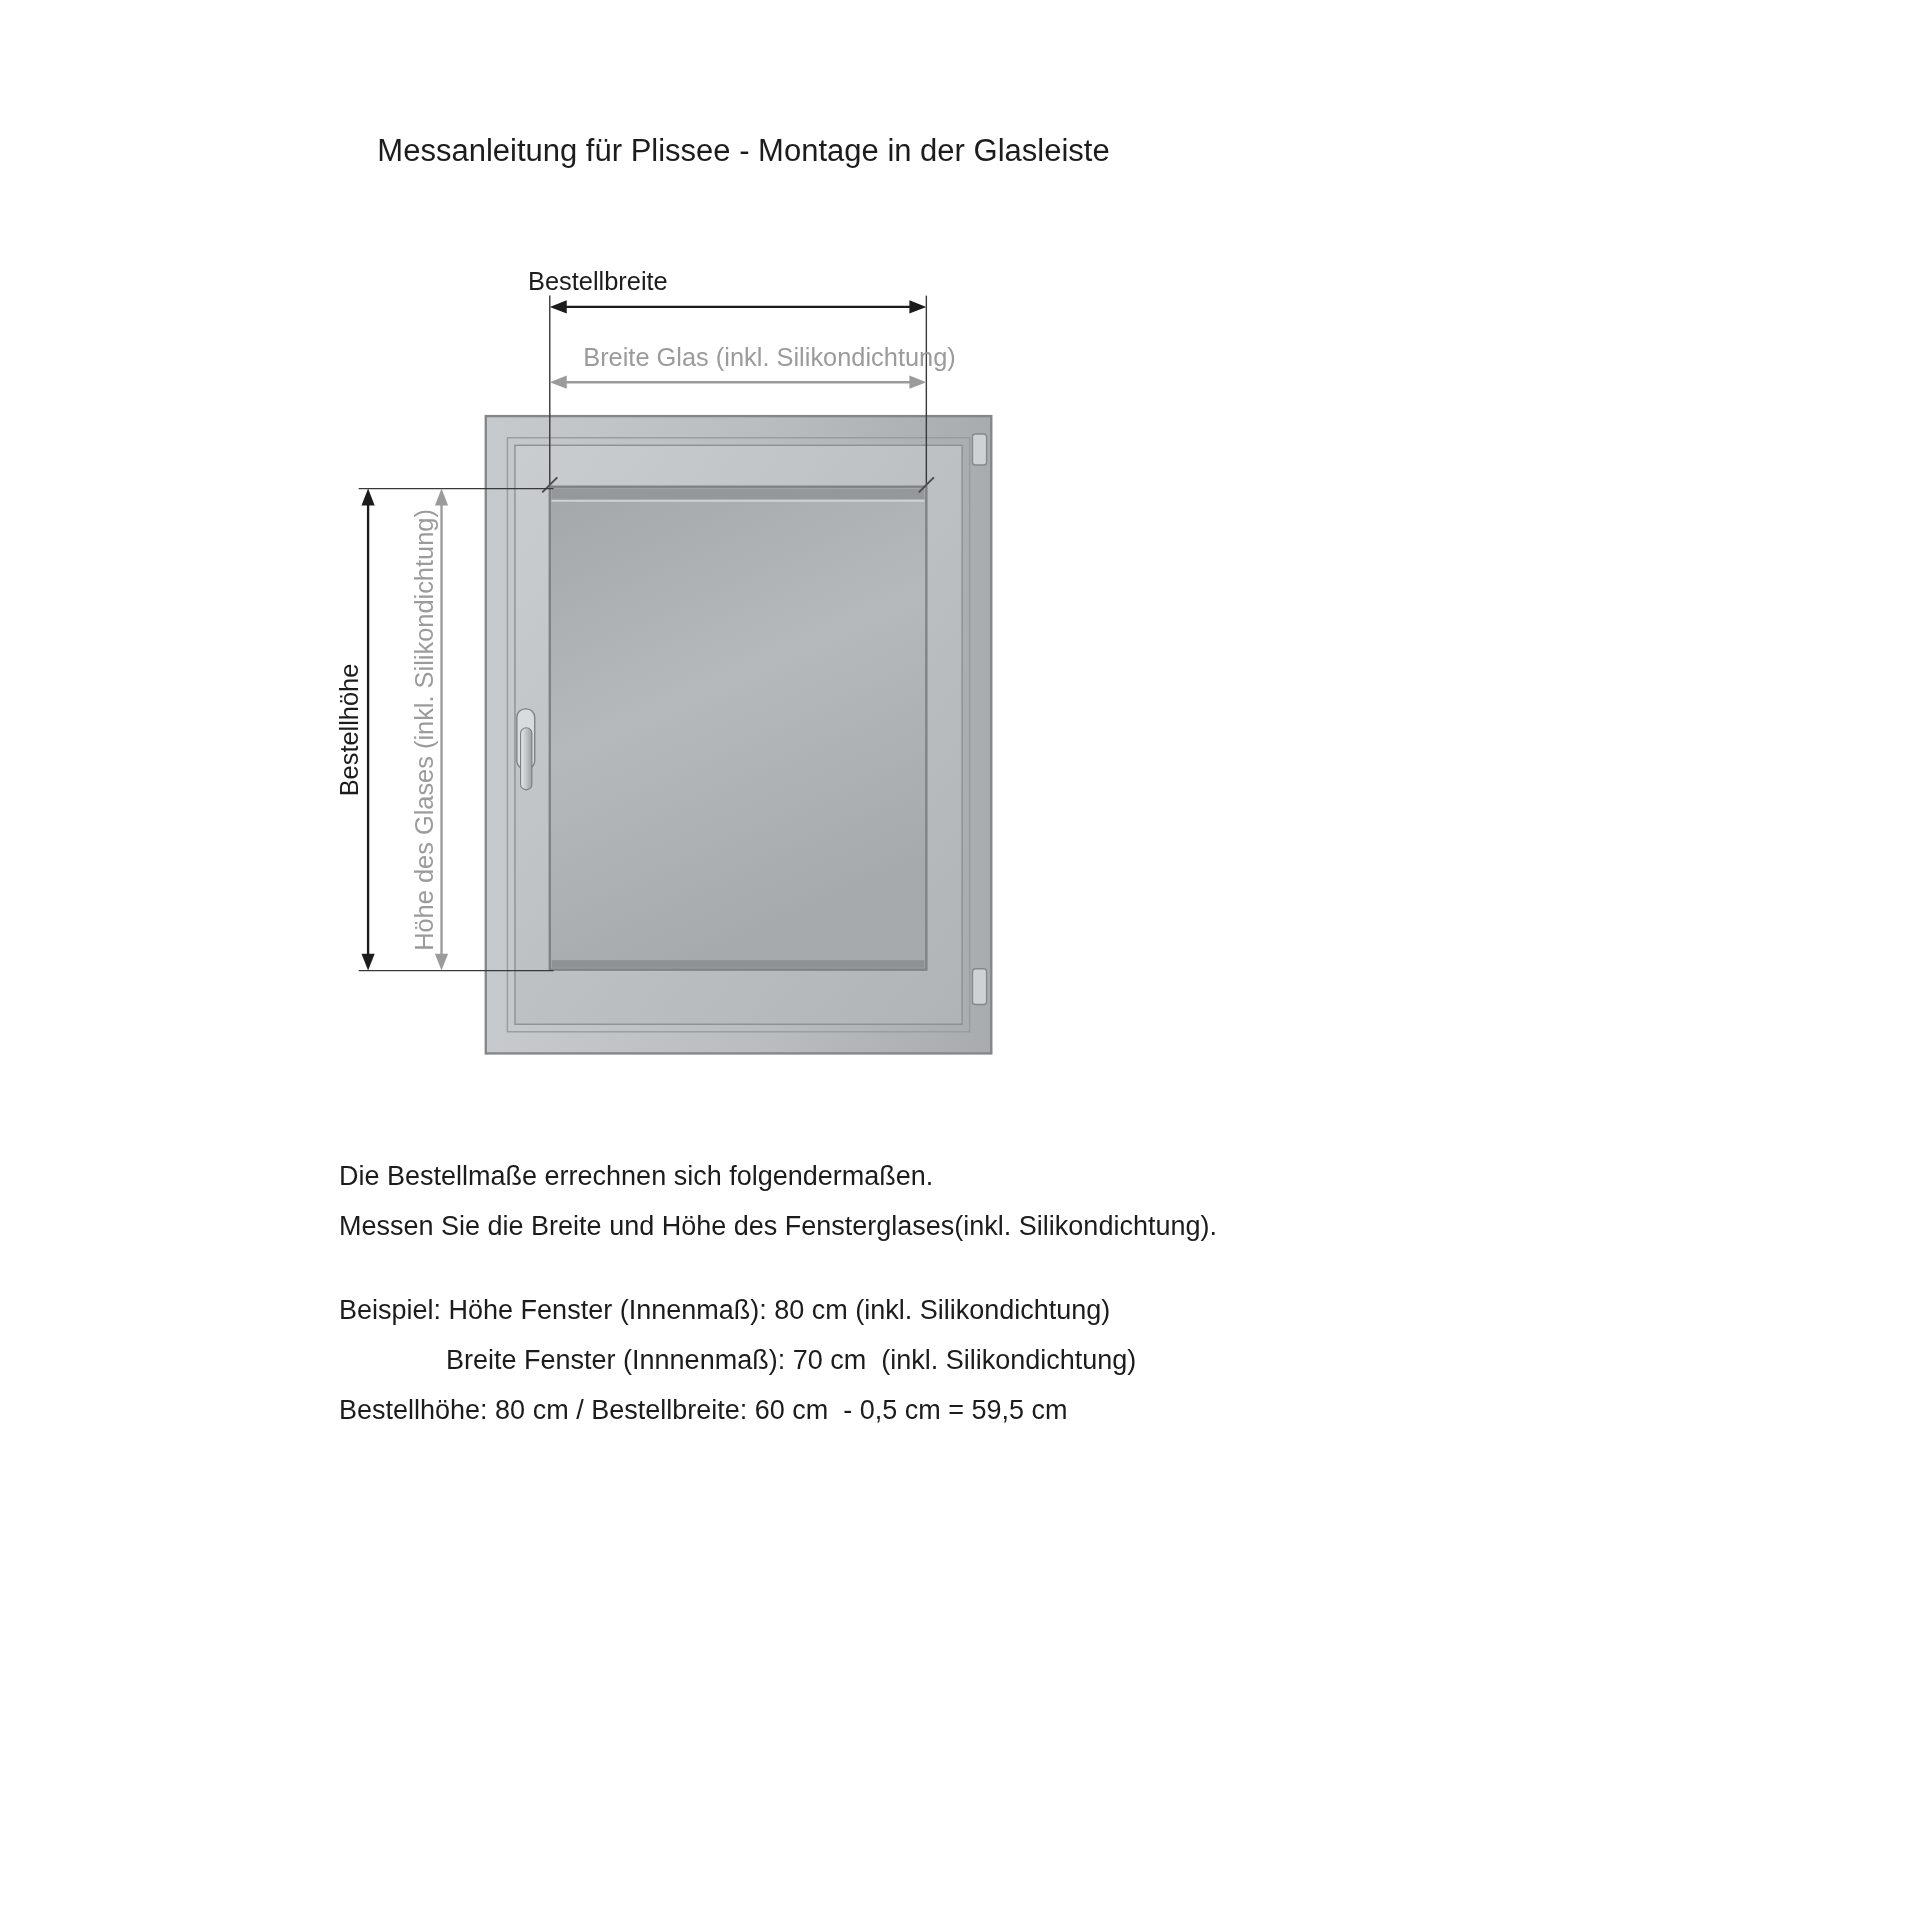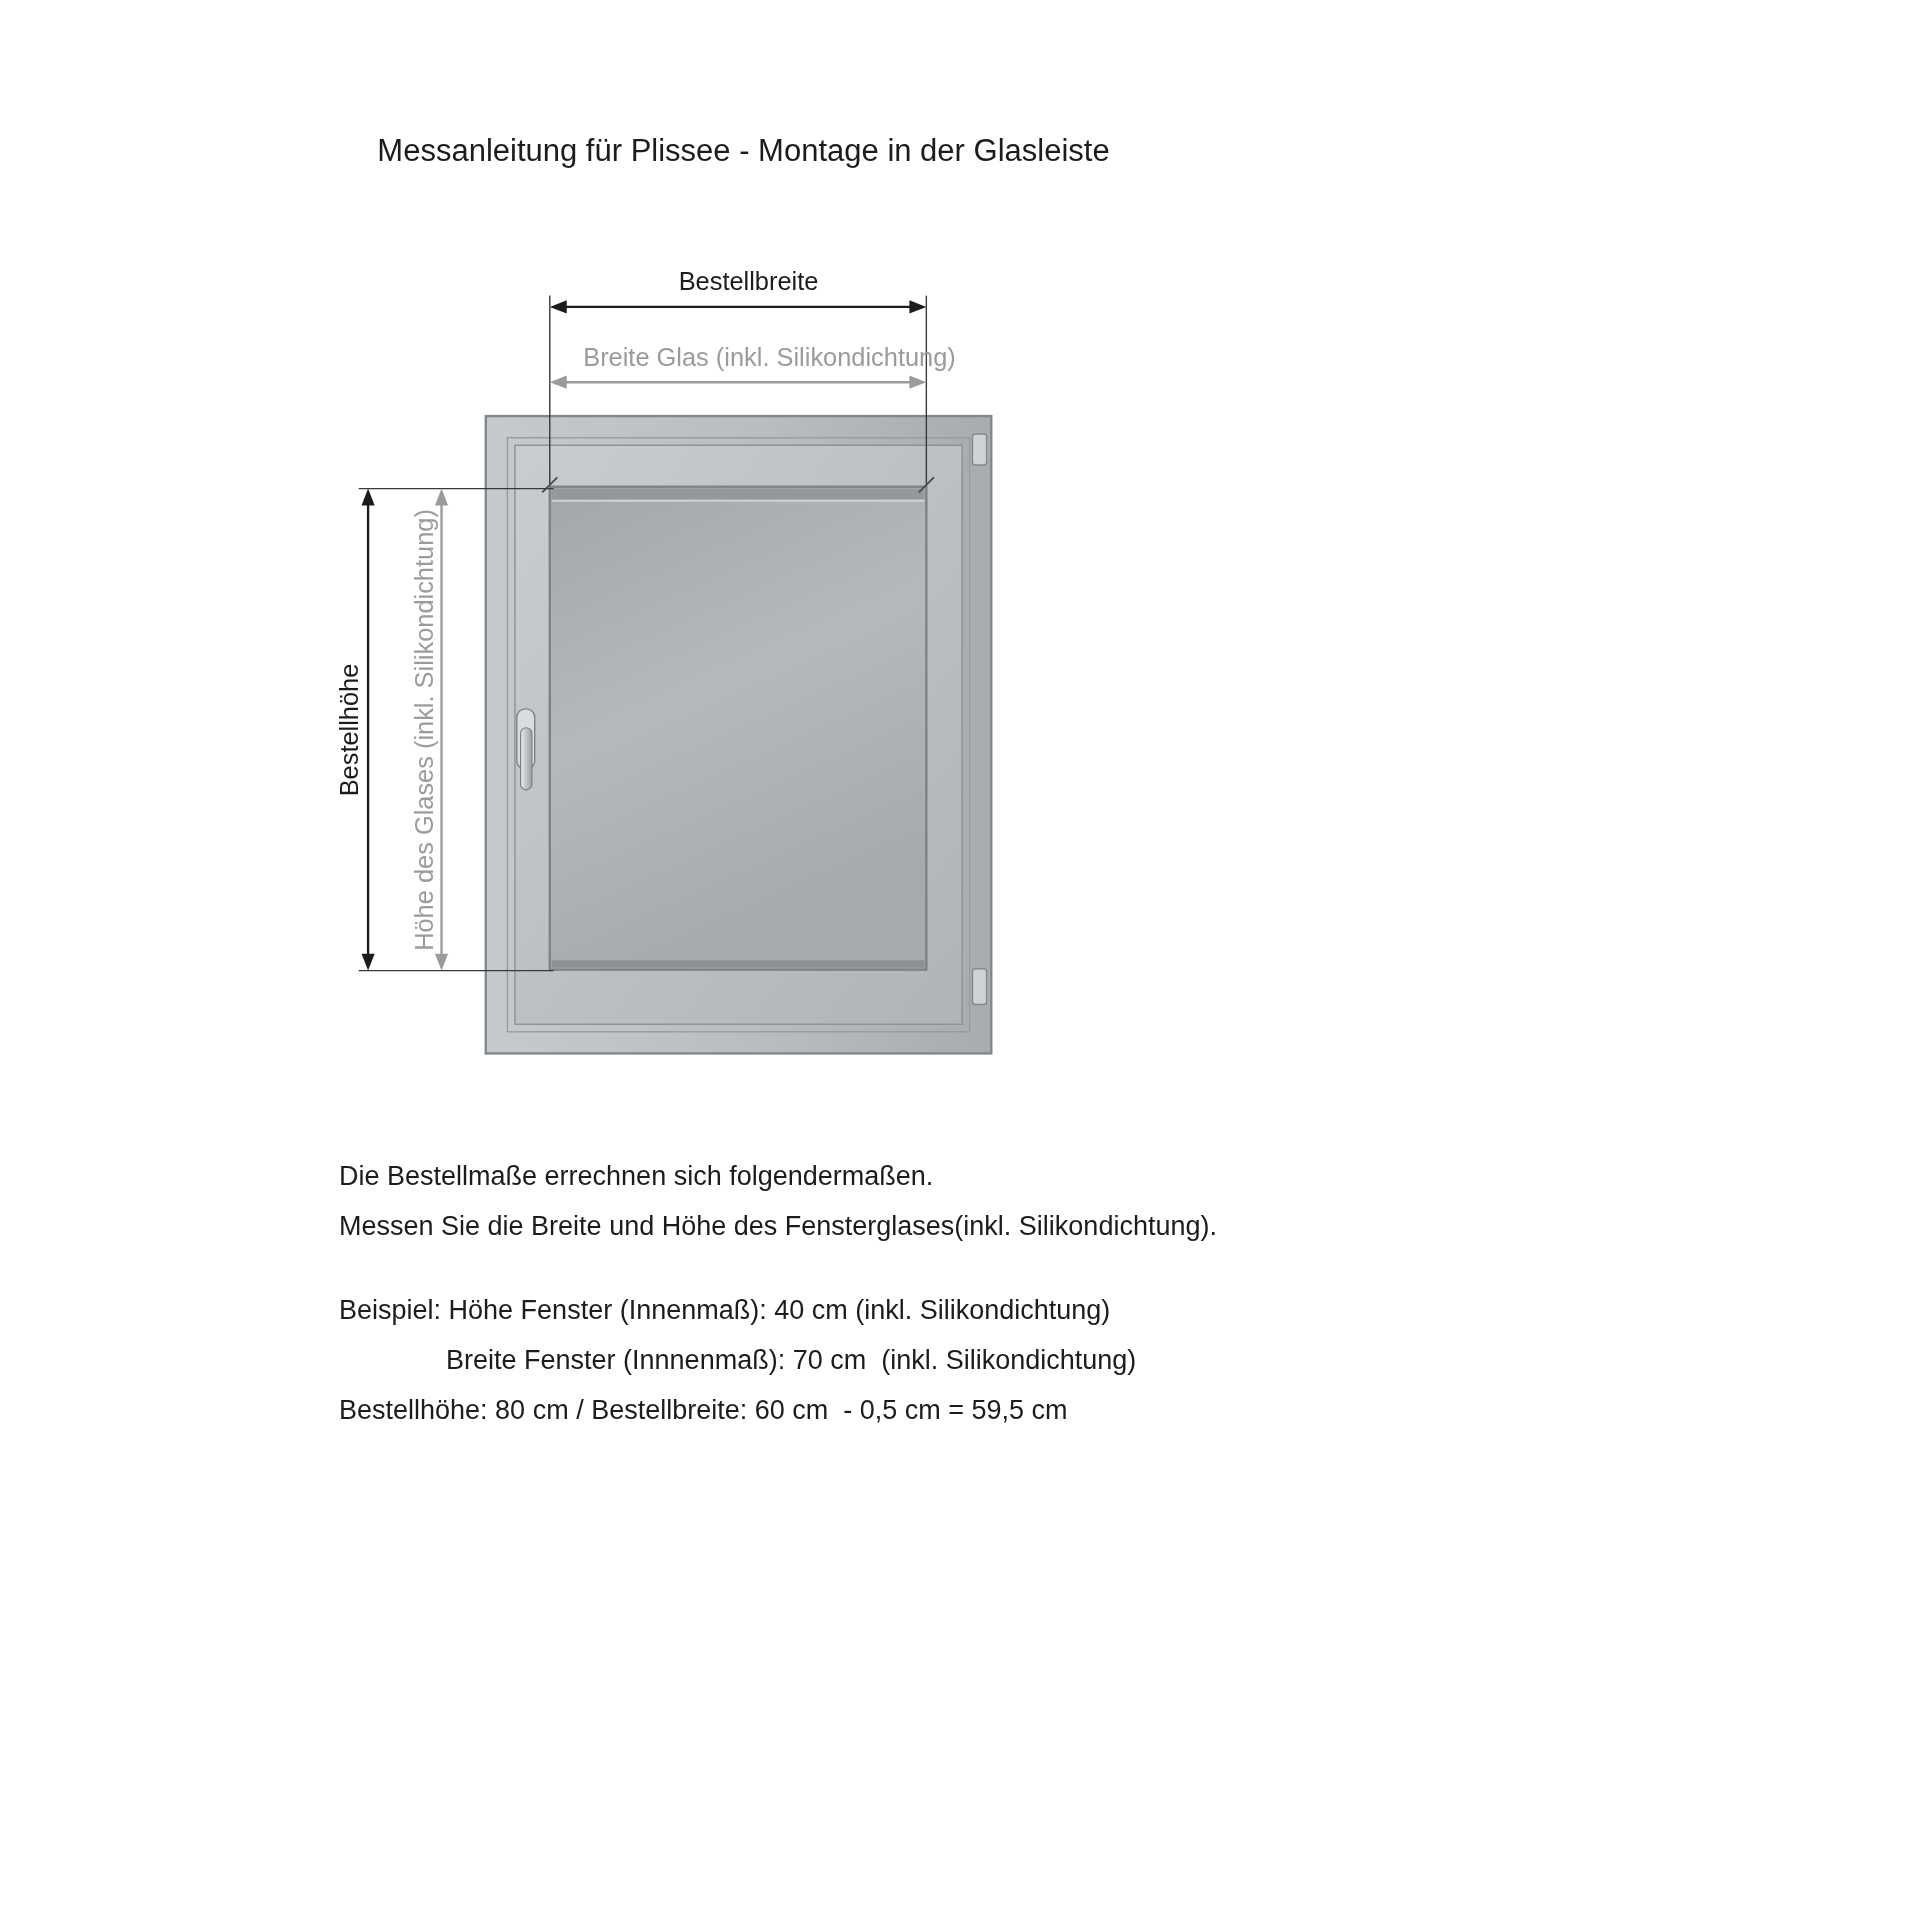--- a/index.html
+++ b/index.html
@@ -35,21 +35,21 @@
   .dim.gray polygon { fill:   var(--dimension-gray, #9b9b9b); }
   .ext  { stroke: #3a3a3a; stroke-width: 1.5; }
   .tick { stroke: #4a4a4a; stroke-width: 2; }
 
   .dim-label {
     position: absolute;
     font-size: 25.4px;
     color: var(--text-dark, #1c1c1c);
   }
   .dim-label.gray { color: var(--dimension-gray, #9b9b9b); }
-  .label-order-width { left: 560px; top: 267px; width: 377px; text-align: center; }
+  .label-order-width { left: 528px; top: 267px; width: 377px; text-align: left; }
   .label-glass-width { left: 550px; top: 343px; width: 439px; text-align: center; }
   .label-order-height {
     left: 349px; top: 730px;
     transform: translate(-50%, -50%) rotate(-90deg);
     white-space: nowrap;
   }
   .label-glass-height {
     left: 424px; top: 730px;
     transform: translate(-50%, -50%) rotate(-90deg);
     white-space: nowrap;
@@ -161,20 +161,20 @@
     <div class="dim-label gray label-glass-width">Breite Glas (inkl. Silikondichtung)</div>
     <div class="dim-label label-order-height">Bestellhöhe</div>
     <div class="dim-label gray label-glass-height">Höhe des Glases (inkl. Silikondichtung)</div>
   </div>
 
   <div class="instructions">
     <p>Die Bestellmaße errechnen sich folgendermaßen.</p>
     <p>Messen Sie die Breite und Höhe des Fensterglases(inkl. Silikondichtung).</p>
 
     <div class="example">
-      <p>Beispiel: Höhe Fenster (Innenmaß): 40 cm (inkl. Silikondichtung)</p>
+      <p>Beispiel: Höhe Fenster (Innenmaß): 80 cm (inkl. Silikondichtung)</p>
       <p class="indent">Breite Fenster (Innnenmaß): 70 cm  (inkl. Silikondichtung)</p>
       <p>Bestellhöhe: 80 cm / Bestellbreite: 60 cm  - 0,5 cm = 59,5 cm</p>
     </div>
   </div>
 
 </div>
 
 
 </body></html>

